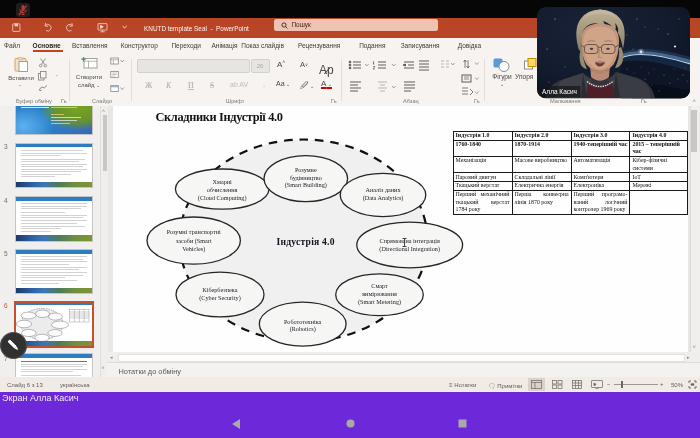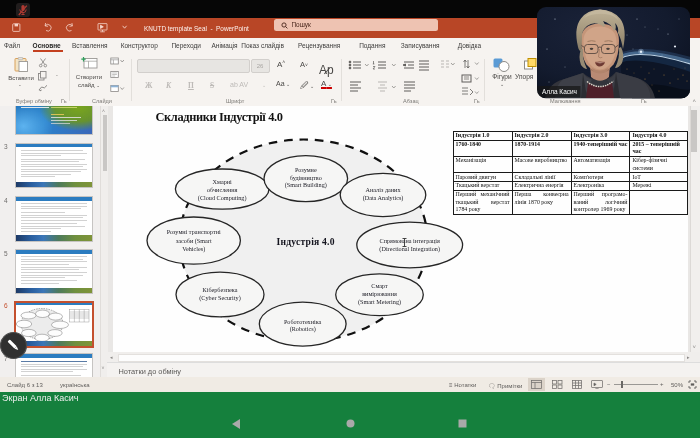--- a/index.html
+++ b/index.html
@@ -31,21 +31,21 @@
   .bband{position:absolute;left:0;bottom:0;width:76px;height:5.5px;
          background:linear-gradient(90deg,#1e3a66 0%,#2a5fa0 20%,#3b76b8 36%,#4d7a5c 56%,#70903e 78%,#7f9438 100%);}
   #sidescroll{left:100px;top:106px;width:7px;height:271px;background:#f0eeec;border-left:1px solid #e0ddda;}
   #page{left:112.5px;top:0;width:575.5px;height:245.5px;background:#fefefe;}
   #vscroll{left:689.5px;top:0;width:10.5px;height:246px;background:#f1efed;border-left:1px solid #dcd9d6;}
   
   #hscrollrow{left:107px;top:352px;width:593px;height:9.5px;background:#f0eeec;}
   #notesbar{left:107px;top:361.5px;width:593px;height:15.5px;background:#f4f2f0;border-top:1px solid #ddd;
             font-size:7.4px;color:#5c5a58;}
   #statusbar{left:0;top:377px;width:700px;height:14.5px;background:#f0ebe4;font-size:6px;color:#5f5d5b;}
-  #blackbar{left:0;top:391.5px;width:700px;height:46.5px;background:#15803d;}
+  #blackbar{left:0;top:391.5px;width:700px;height:46.5px;background:#6d28d9;}
   #screenlabel{left:2px;top:1px;color:#efefef;font-size:9px;}
   .navico{position:absolute;top:27px;}
   
   #indtable{position:absolute;left:452.5px;top:131px;border-collapse:collapse;
             font-family:"Liberation Serif",serif;font-size:5.9px;color:#111;line-height:7.45px;}
   #indtable td{border:0.9px solid #1a1a1a;padding:0.2px 2px;vertical-align:top;}
   #indtable .b{font-weight:bold;}
 </style>
 </head>
 <body>

